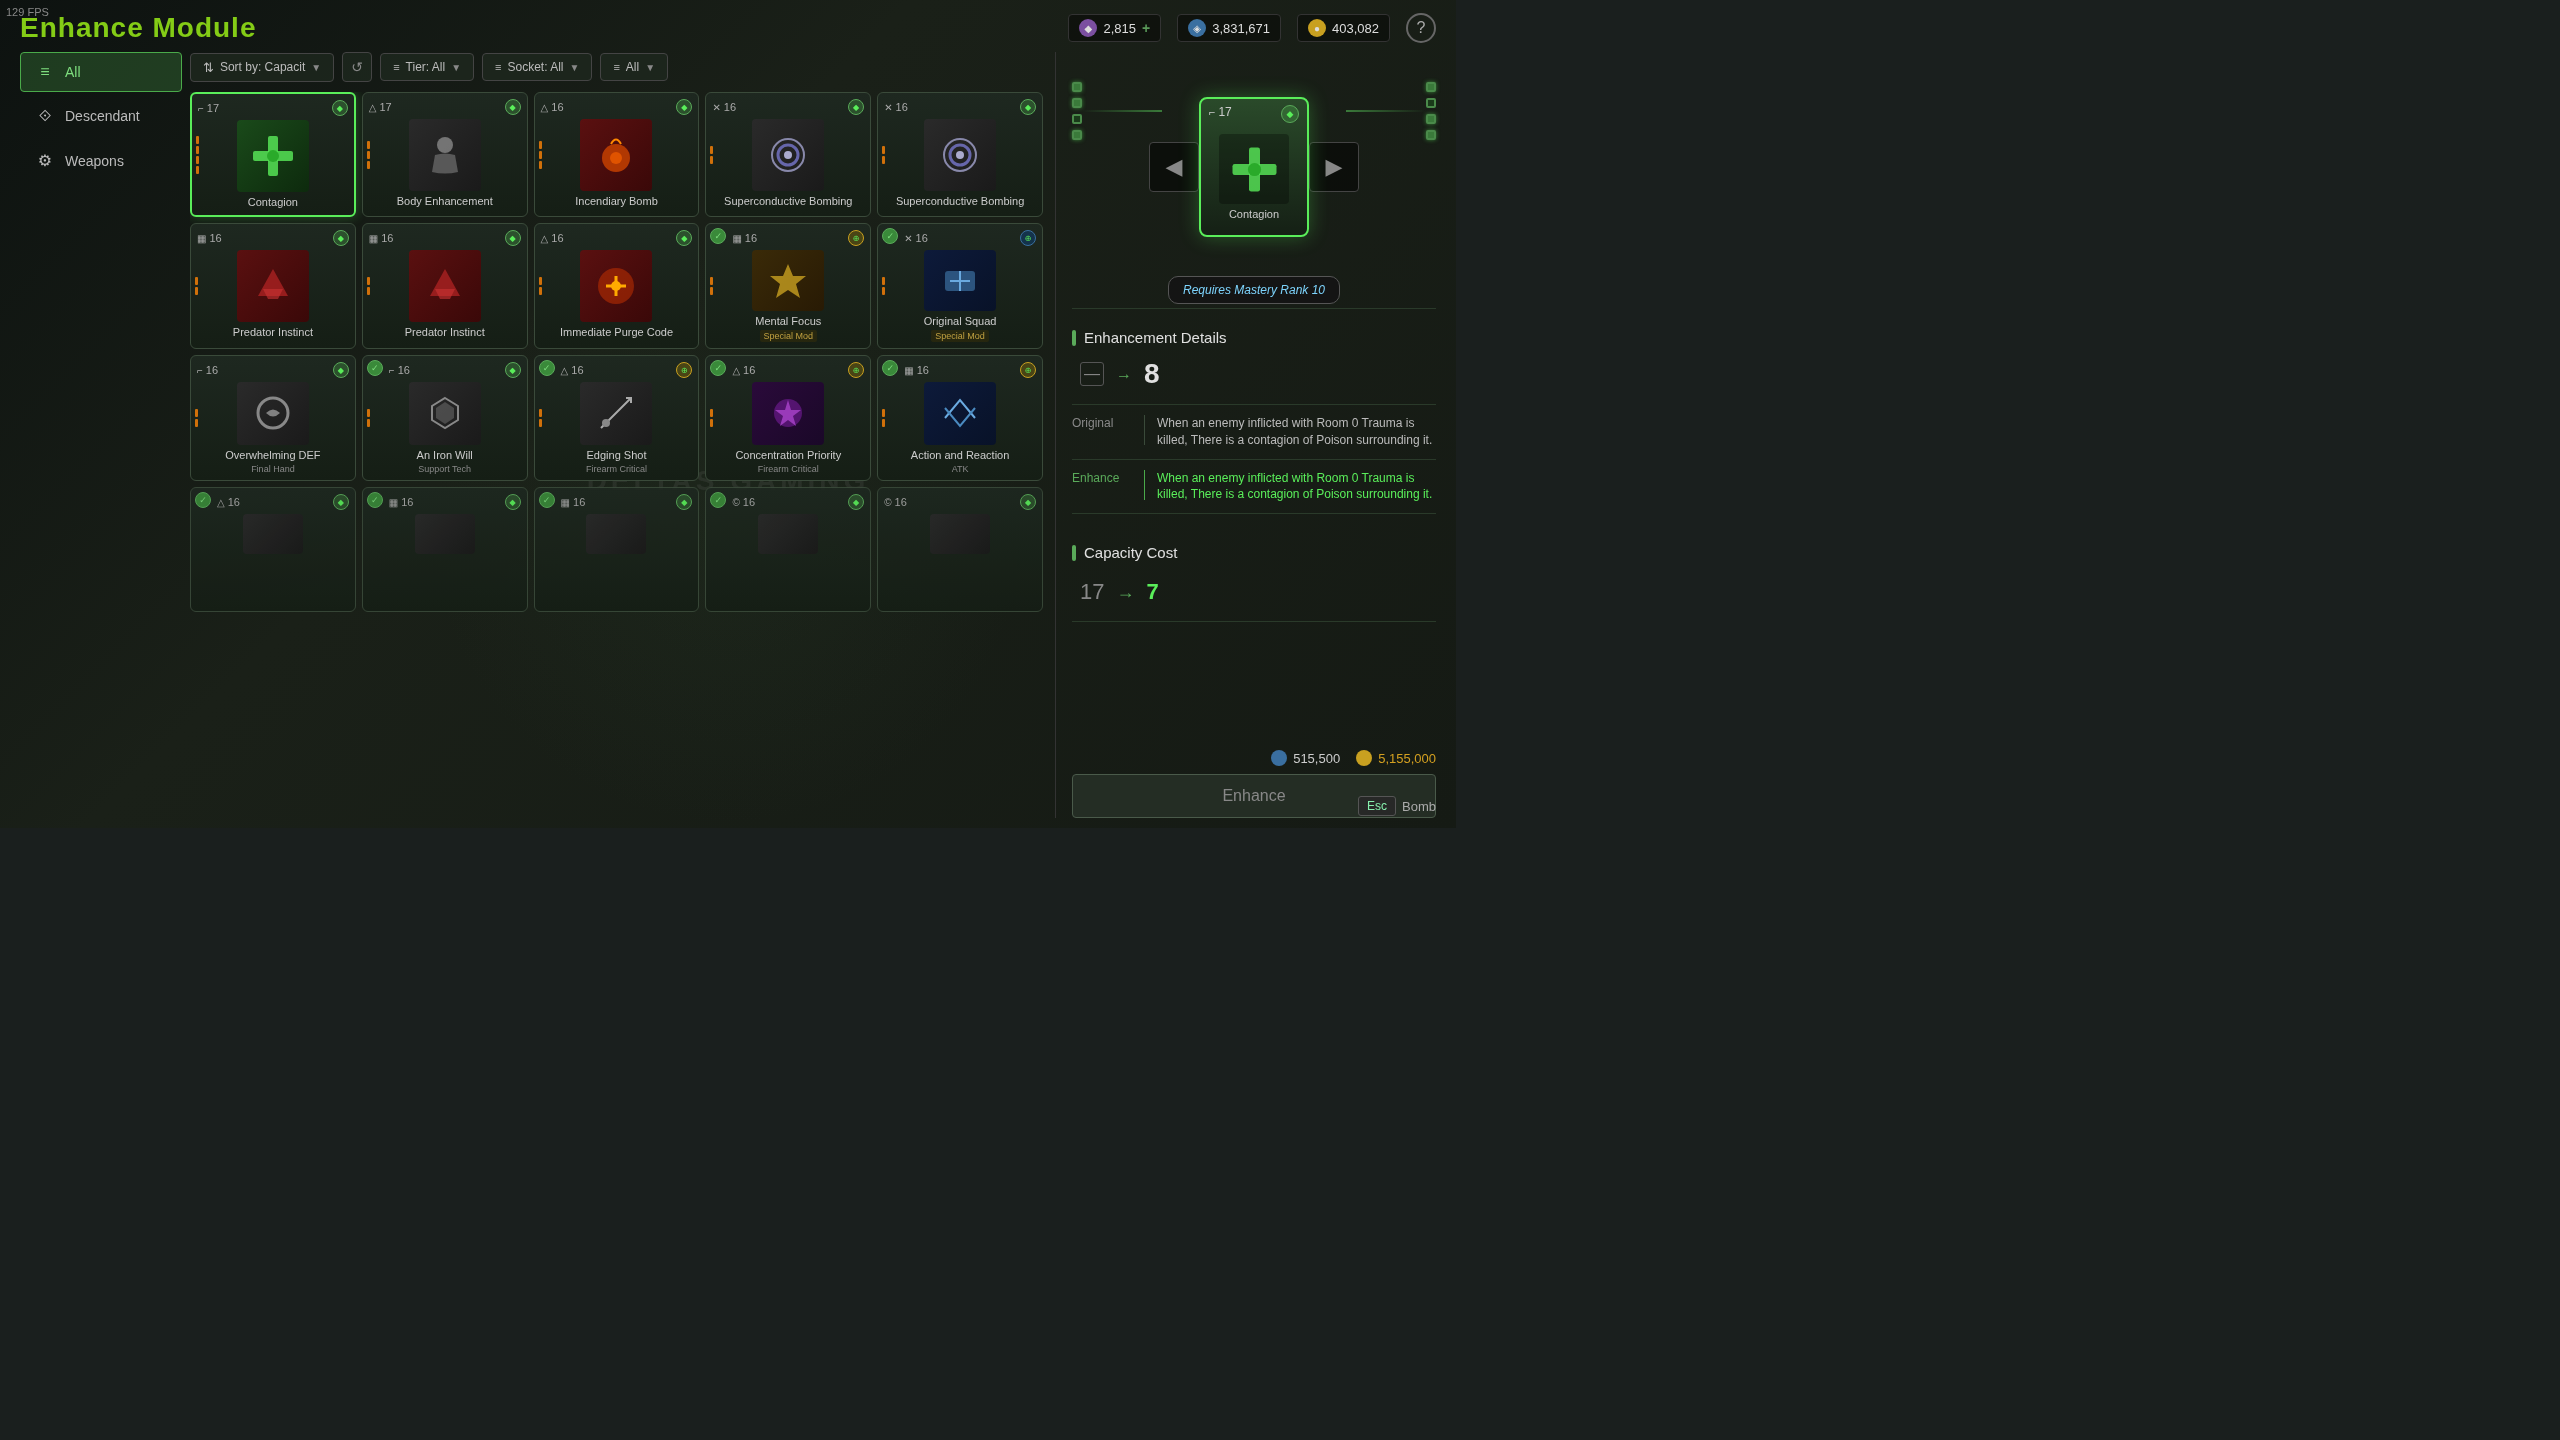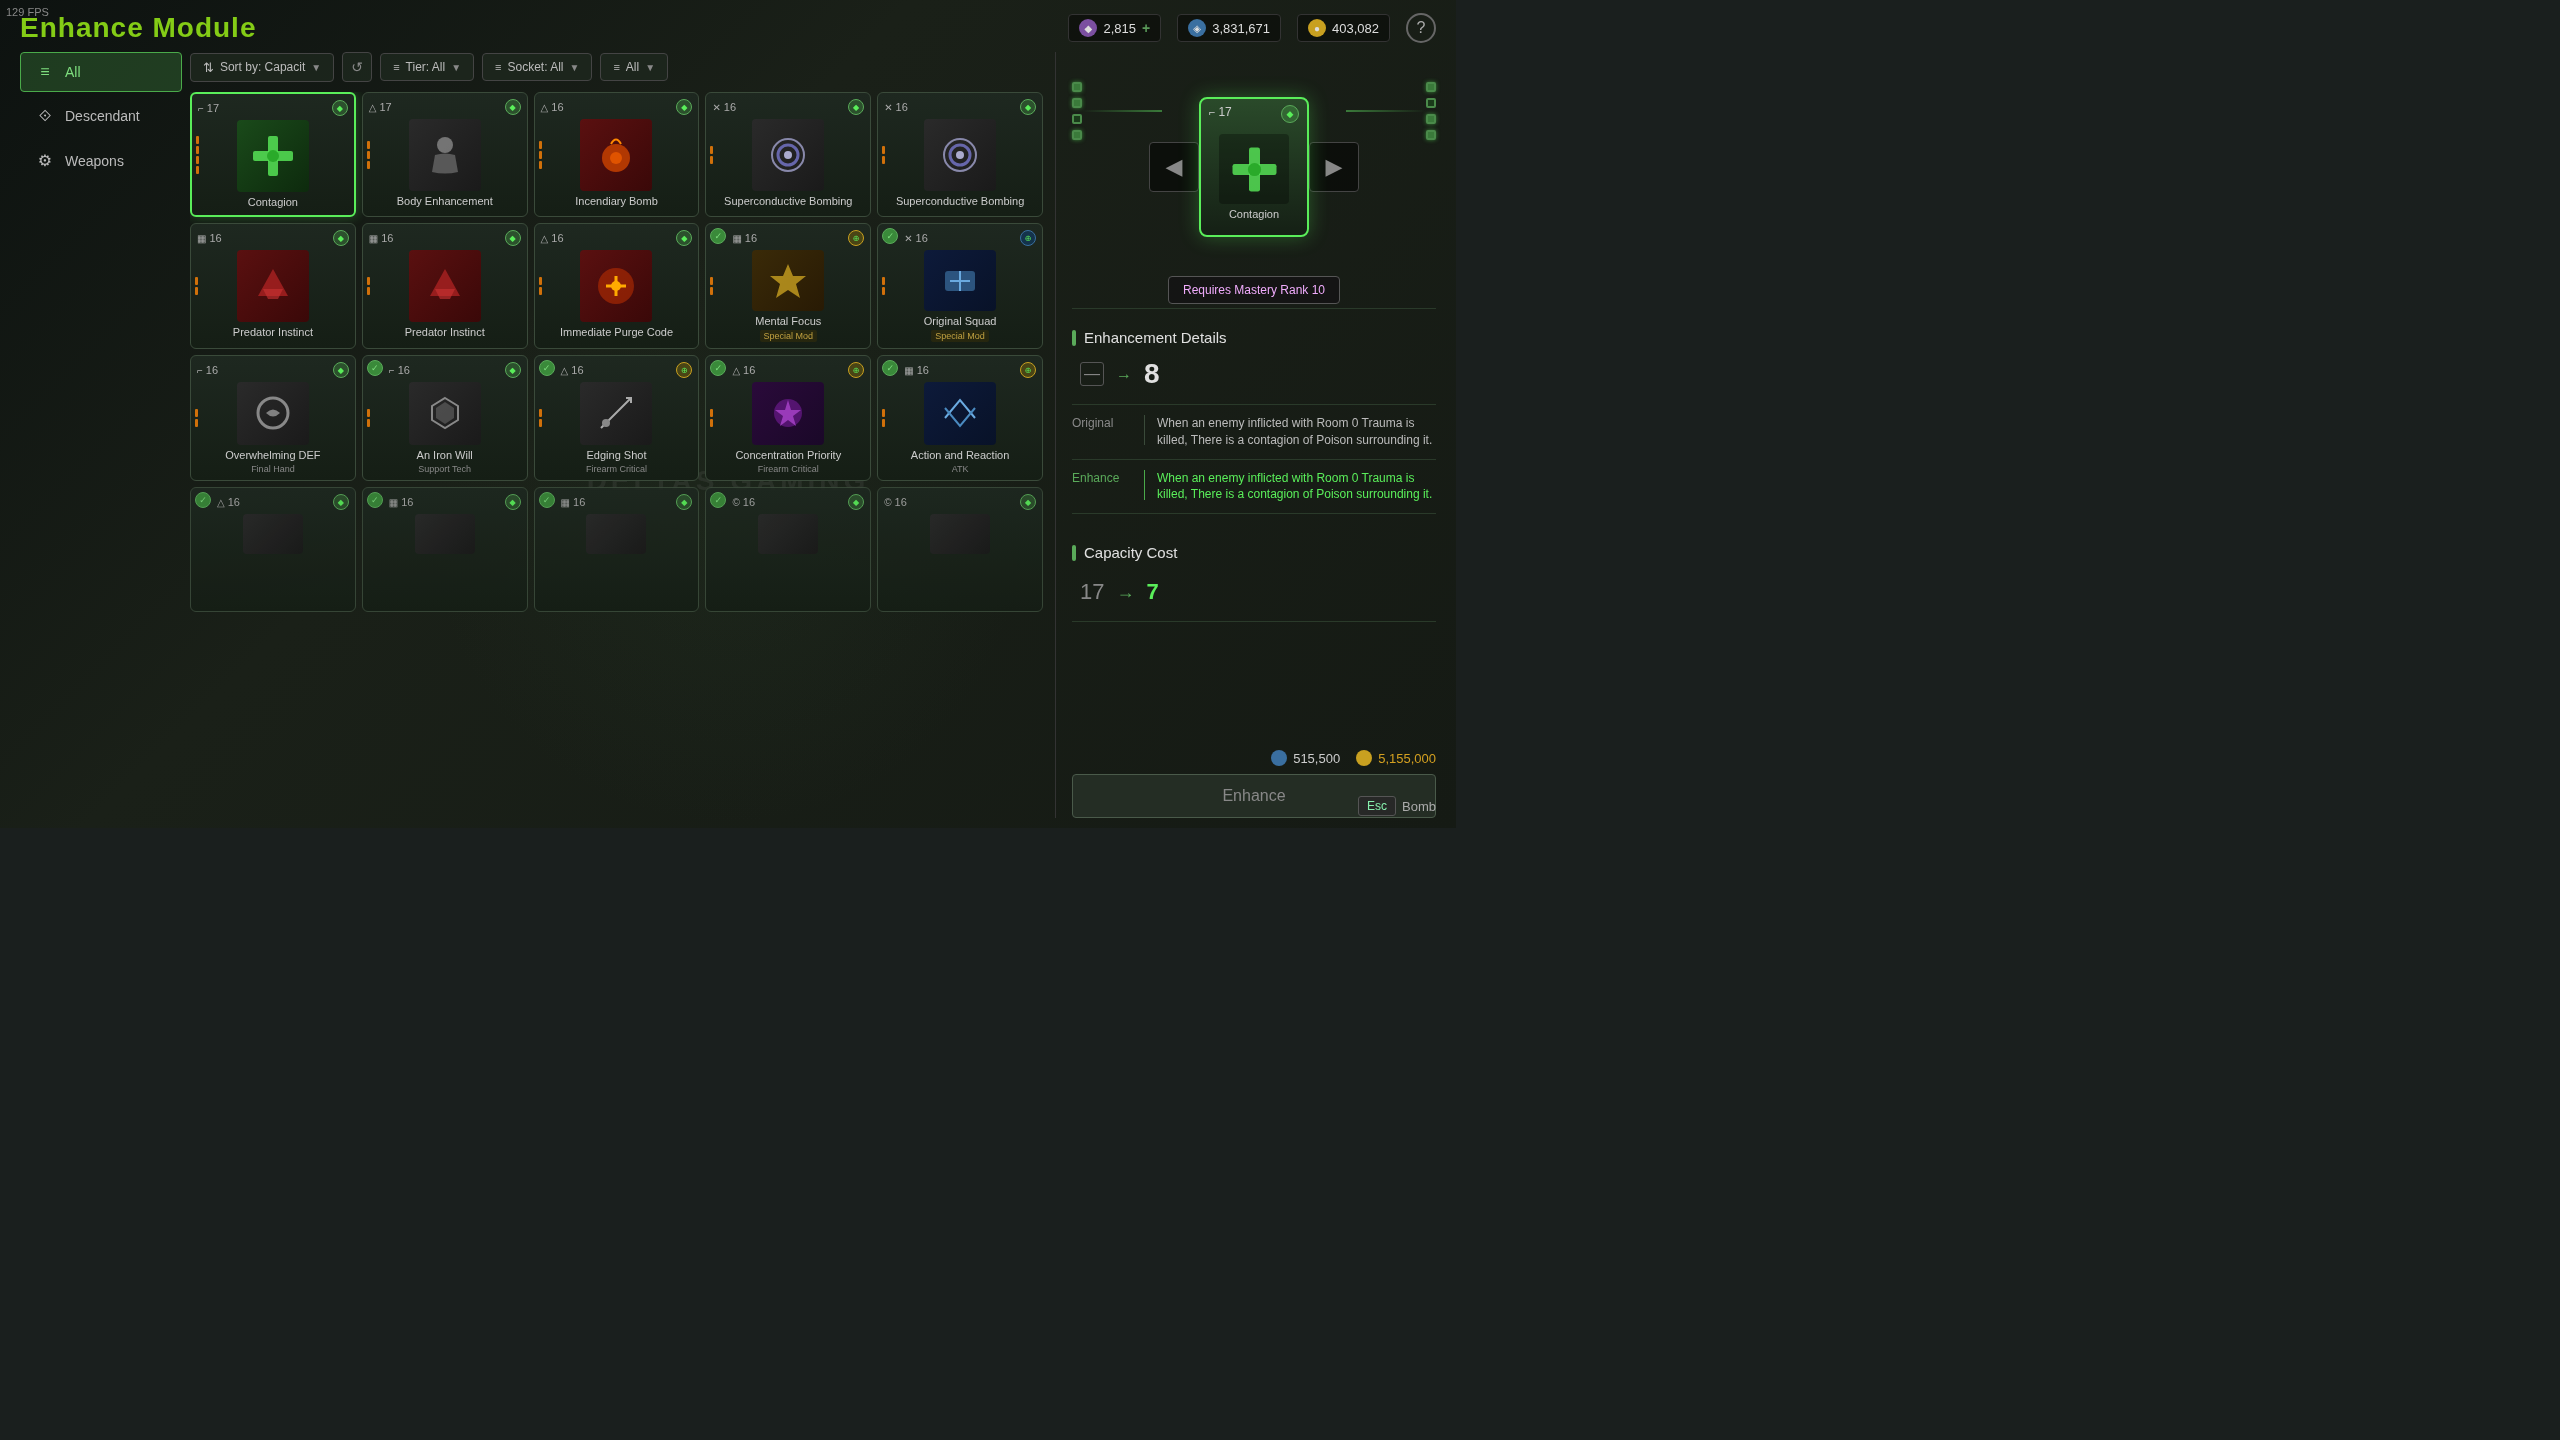--- a/index.html
+++ b/index.html
@@ -509,27 +509,28 @@
 
     .circuit-node.active {
       background: #3a7a3a;
       box-shadow: 0 0 4px rgba(90,238,90,0.5);
     }
 
     
     .mastery-badge {
       background: rgba(20,20,20,0.9);
       border: 1px solid #555;
-      border-radius: 4px;
+      border-radius: 10px;
       padding: 6px 14px;
       font-size: 12px;
-      color: #f0abfc;
+      color: #7dd3fc;
       text-align: center;
       margin: 4px auto;
       width: fit-content;
+      font-style: italic;
     }
 
     
     .enhancement-section {
       padding: 20px 0;
       border-top: 1px solid #2a3a2a;
     }
 
     .section-title {
       display: flex;

